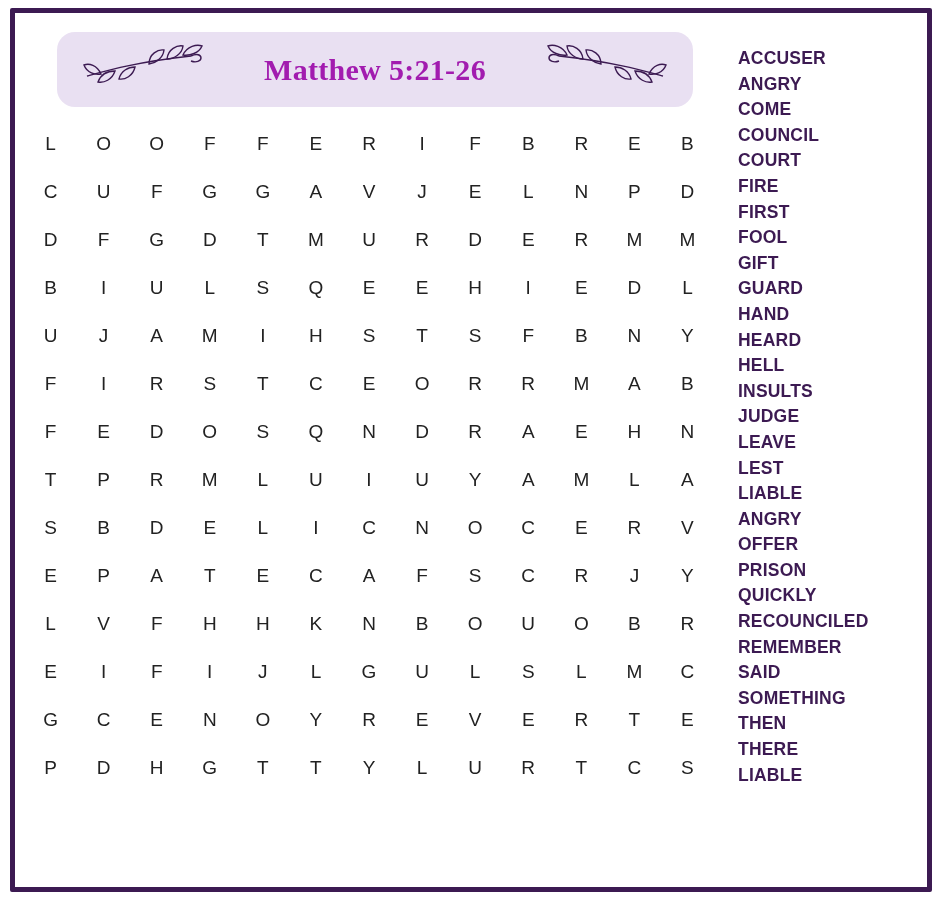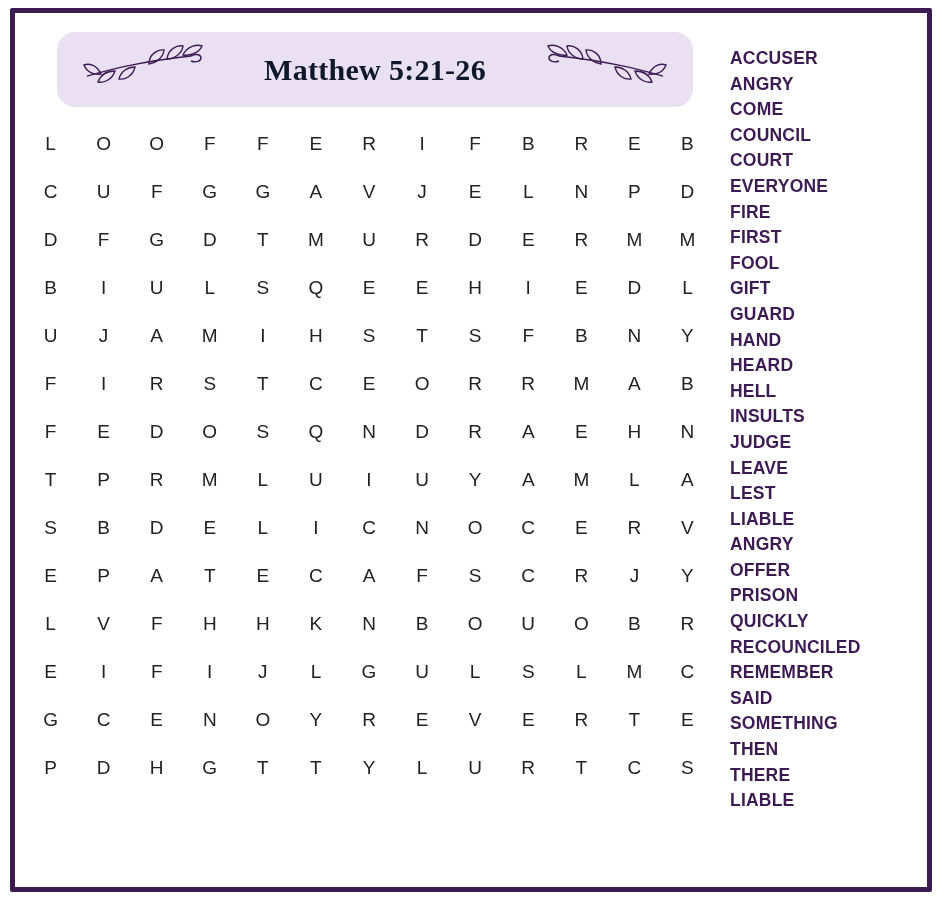--- a/index.html
+++ b/index.html
@@ -52,21 +52,21 @@
     border-radius: 18px;
     display: flex;
     align-items: center;
     justify-content: center;
     position: relative;
   }
   .title-text {
     font-family: "Liberation Serif", serif;
     font-size: 30px;
     font-weight: bold;
-    color: #0f172a;
+    color: #a21caf;
     letter-spacing: 0.3px;
     white-space: nowrap;
   }
   .vine {
     position: absolute;
     top: 50%;
     transform: translateY(-50%);
   }
   .vine.left { left: 22px; }
   .vine.right { right: 22px; }
@@ -81,21 +81,21 @@
   .cell {
     text-align: center;
     font-size: 19px;
     color: #222222;
     font-family: "Liberation Sans", sans-serif;
     line-height: 26px;
     user-select: none;
   }
 
   .word-col {
-    margin-left: 16px;
+    margin-left: 24px;
     padding-top: 24px;
     width: 190px;
   }
   .word {
     font-size: 17.5px;
     font-weight: bold;
     color: #3c1a52;
     letter-spacing: 0.2px;
     line-height: 25.6px;
     white-space: nowrap;
@@ -339,21 +339,20 @@
         <span class="cell">S</span>
       </div>
     </div>
 
     <div class="word-col">
       <div class="word">ACCUSER</div>
       <div class="word">ANGRY</div>
       <div class="word">COME</div>
       <div class="word">COUNCIL</div>
       <div class="word">COURT</div>
-      <div class="word">EVERYONE</div>
       <div class="word">FIRE</div>
       <div class="word">FIRST</div>
       <div class="word">FOOL</div>
       <div class="word">GIFT</div>
       <div class="word">GUARD</div>
       <div class="word">HAND</div>
       <div class="word">HEARD</div>
       <div class="word">HELL</div>
       <div class="word">INSULTS</div>
       <div class="word">JUDGE</div>

